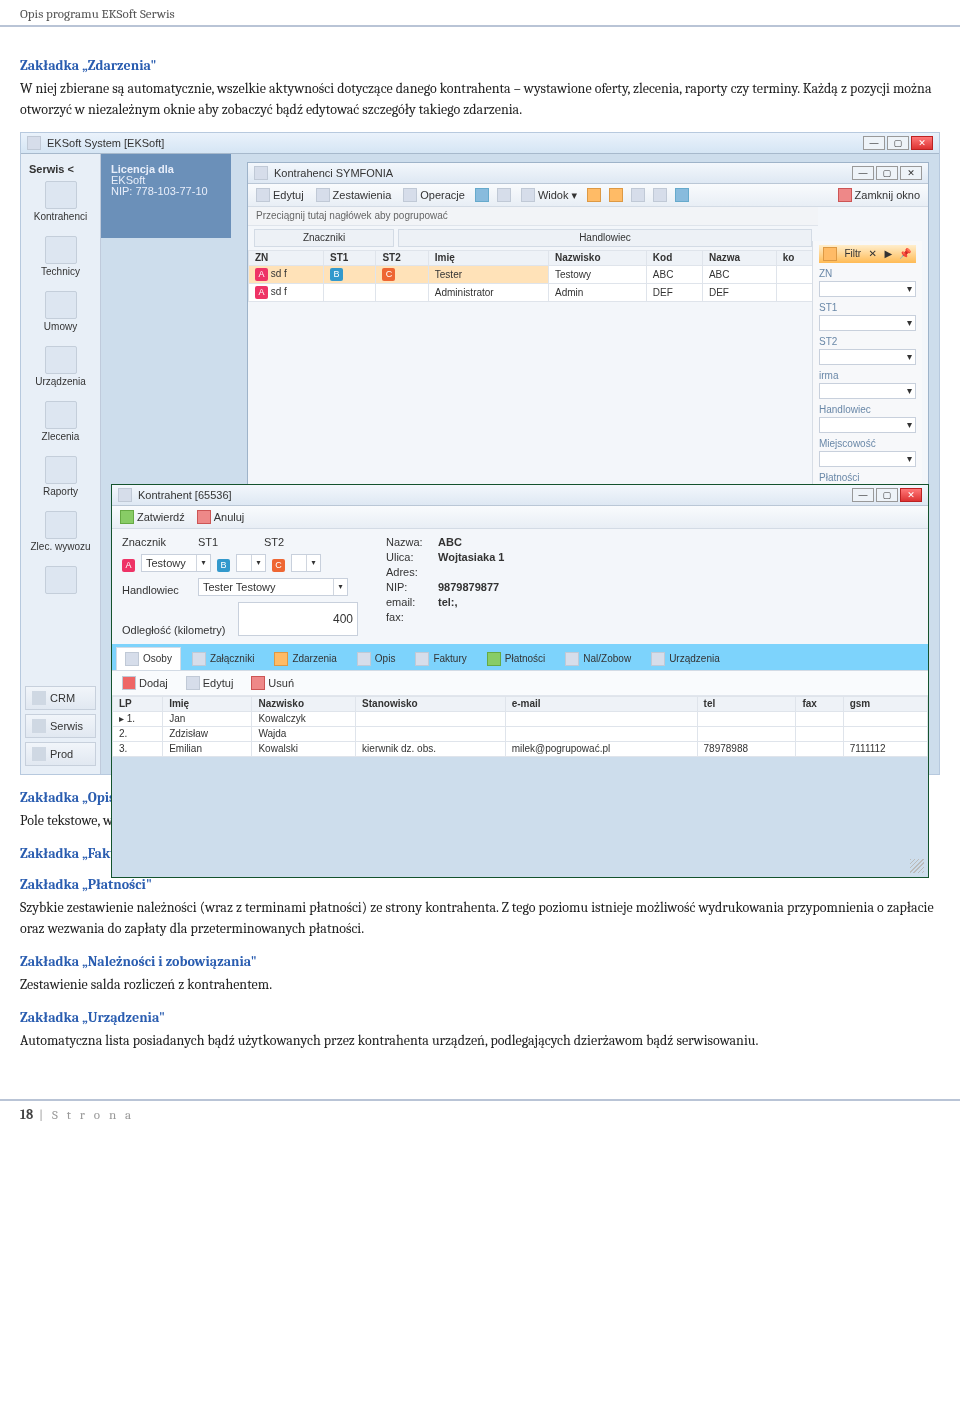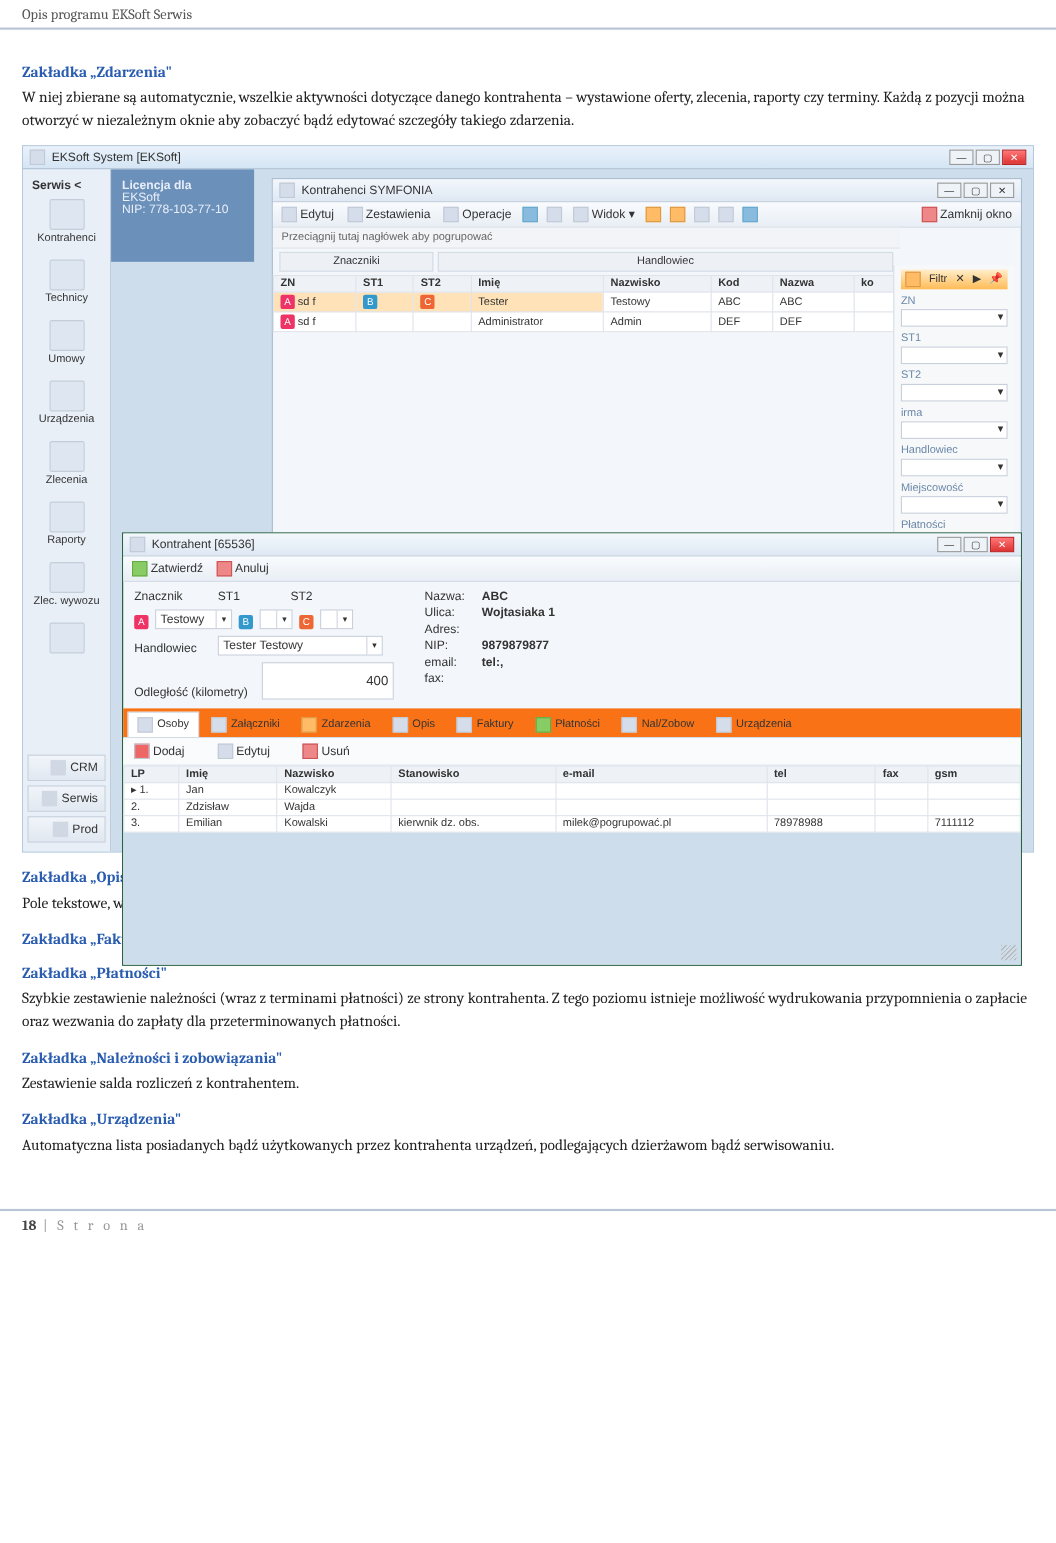--- a/index.html
+++ b/index.html
@@ -17,21 +17,21 @@
   .titlebar .t-left { display:flex; align-items:center; gap:6px; }
   .wbtns { display:flex; gap:2px; }
   .wbtn { width: 22px; height: 14px; border: 1px solid #999; background: #eef3f8; font-size:9px; display:flex; align-items:center; justify-content:center; }
   .wbtn.red { background: linear-gradient(#f77,#d33); color:#fff; border-color:#b22; }
   .menu { background: #e8eff7; padding: 4px 8px; display:flex; gap:14px; border-bottom:1px solid #cfd8e3; }
   .client { display:flex; height: 620px; }
   .sidebar-l { width: 80px; background:#e8eff7; border-right:1px solid #bfcadb; padding:6px 4px; text-align:center; font-size:10px; }
   .sidebar-l .serwis { text-align:left; padding:4px 4px 6px; font-weight:bold; font-size:11px;}
   .sb-item { margin-bottom:14px; }
   .sb-ico { width:32px; height:28px; margin:0 auto 3px; background:#dde6f1; border:1px solid #c4ceda; border-radius:2px; }
-  .sb-cat { padding:4px 6px; text-align:left; background:linear-gradient(#f1f5fa,#e1e8f1); border:1px solid #c7d0dc; margin:2px 0; font-size:11px; display:flex; align-items:center; gap:4px;justify-content:flex-end;}
+  .sb-cat { padding:4px 6px; text-align:left; background:linear-gradient(#f1f5fa,#e1e8f1); border:1px solid #c7d0dc; margin:2px 0; font-size:11px; display:flex; align-items:center; gap:4px;}
   .sb-cat .ci { width:14px;height:14px; background:#cfd8e3; display:inline-block;}
 
   .work { flex:1; background:#cdddec; position:relative; padding:8px 10px; }
   .info-panel { width:130px; background:#6b90b9; color:#e8eefa; padding:10px; font-size:11px; height:84px; position:absolute; left:0; top:0;}
   .work-inner { margin-left:136px;}
 
   .innerwin { background:#f3f6fa; border:1px solid #9eb3c9; margin-bottom:6px;}
   .iw-title { background:linear-gradient(#f3f7fc,#dee8f3); padding:3px 6px; display:flex; justify-content:space-between; align-items:center; border-bottom:1px solid #bac7d6;}
   .iw-toolbar { background:linear-gradient(#f9fbfd,#e8eef5); padding:3px 6px; display:flex; gap:8px; align-items:center; border-bottom:1px solid #d3dbe5; font-size:11px; flex-wrap:wrap;}
   .tbtn { display:flex; align-items:center; gap:3px; padding:1px 2px; }
@@ -63,24 +63,24 @@
   .frow .flbl2 { width:110px; font-size:11px;}
   .txtfield { border:1px solid #c8d0dc; background:#fff; height:34px; padding:0 4px; font-size:12px; display:flex; align-items:center;}
   .dropdown { border:1px solid #c8d0dc; background:#fff; height:18px; display:flex;}
   .dropdown .dv { flex:1; padding:0 4px; display:flex; align-items:center;}
   .dropdown .da { width:14px; border-left:1px solid #d0d6df; display:flex; align-items:center; justify-content:center; font-size:8px;}
   .kvcol { font-size:11px; }
   .kvcol .kr { display:flex; gap:8px; margin-bottom:4px;}
   .kvcol .kr .k { width:44px;}
   .kvcol .kr .v { font-weight:bold;}
 
-  .tabs { display:flex; border-bottom:1px solid #d3dbe5; background:#f97316; padding:3px 4px 0; gap:2px; font-size:10px;}
+  .tabs { display:flex; border-bottom:1px solid #d3dbe5; background:#7dd3fc; padding:3px 4px 0; gap:2px; font-size:10px;}
   .tab { padding:4px 8px; display:flex; gap:4px; align-items:center; border:1px solid transparent; border-bottom:none;}
   .tab.active { background:#fff; border-color:#d3dbe5; }
-  .subtb { padding:4px 8px; display:flex; gap:26px; background:#f9fbfd; border-bottom:1px solid #e1e6ed; font-size:11px;}
+  .subtb { padding:4px 8px; display:flex; gap:14px; background:#f9fbfd; border-bottom:1px solid #e1e6ed; font-size:11px;}
 
   .oshadow { background:#cdddec; height:120px;}
   .scroll-corner { position:absolute; bottom:4px; right:4px; width:14px; height:14px; background:repeating-linear-gradient(135deg,#bbb,#bbb 1px,transparent 1px,transparent 3px);}
 </style>
 </head>
 <body>
 
 <div class="page-header">Opis programu EKSoft Serwis</div>
 
 <div class="page">

